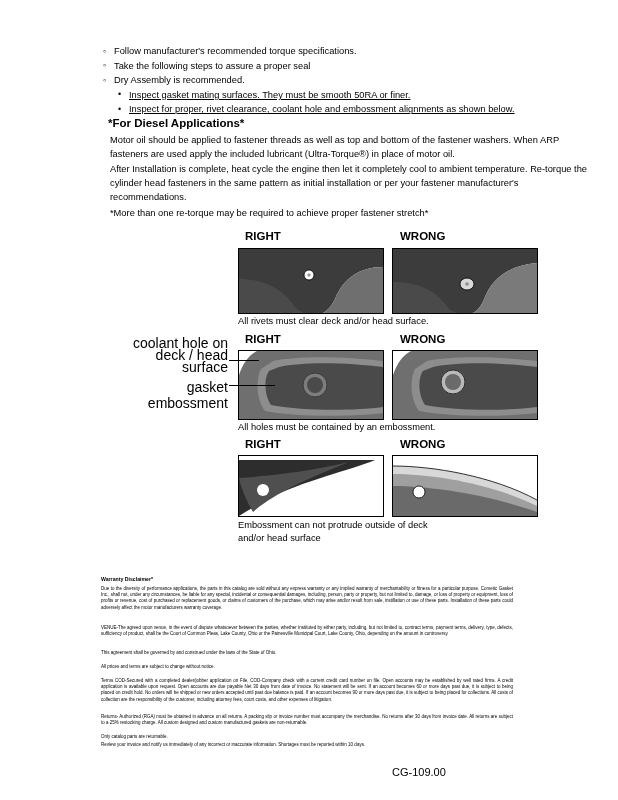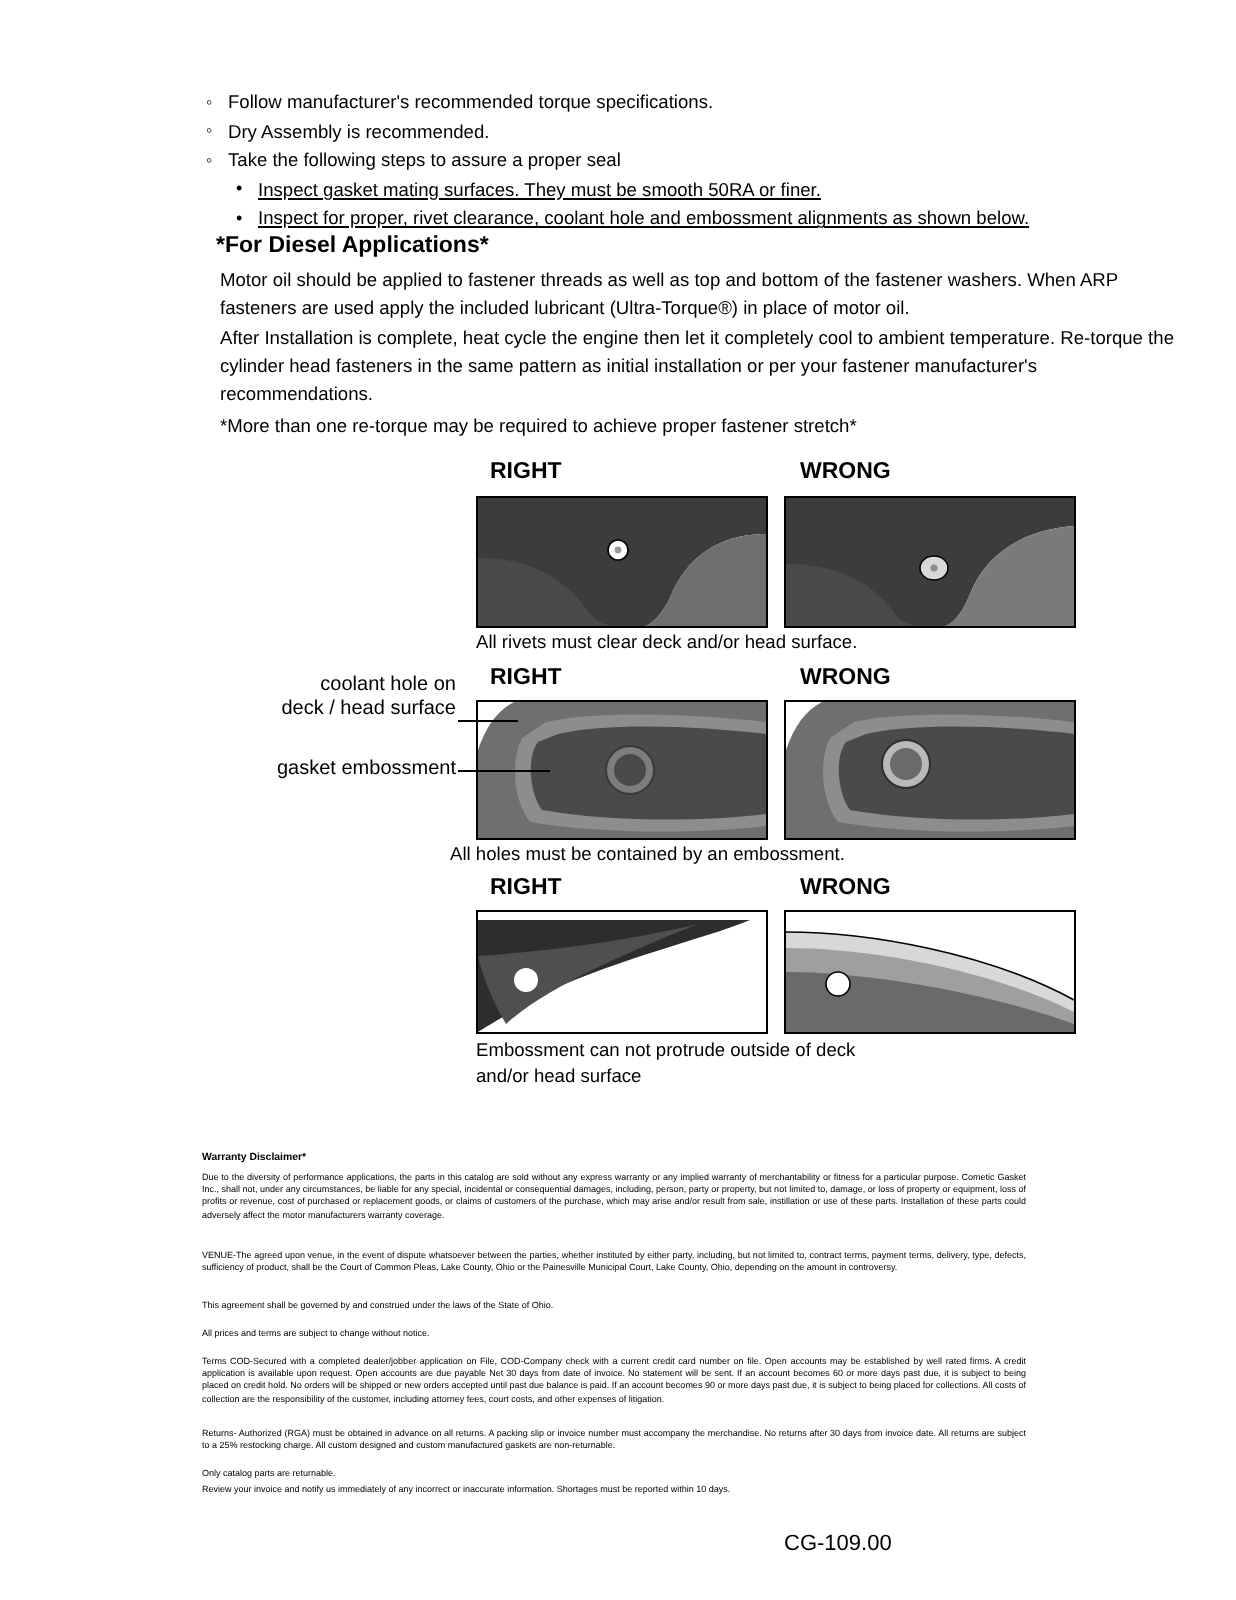--- a/index.html
+++ b/index.html
@@ -94,21 +94,21 @@
     background: #ffffff;
     border: 1px solid #000;
     overflow: hidden;
   }
   .caption {
     position: absolute;
     font-size: 9.3px;
   }
   .callout {
     position: absolute;
-    font-size: 10px;
+    font-size: 14px;
     text-align: right;
   }
   .leader {
     position: absolute;
     background: #000;
     height: 1px;
   }
   
   .warranty-title {
     position: absolute;
@@ -133,22 +133,22 @@
   }
 </style>
 </head>
 <body>
 
 <div class="page">
 
 
   <div class="bullet-list">
     <div class="b1">Follow manufacturer's recommended torque specifications.</div>
+    <div class="b1">Take the following steps to assure a proper seal</div>
     <div class="b1">Dry Assembly is recommended.</div>
-    <div class="b1">Take the following steps to assure a proper seal</div>
     <div class="b2">Inspect gasket mating surfaces.  They must be smooth 50RA or finer.</div>
     <div class="b2">Inspect for proper, rivet clearance, coolant hole and embossment alignments as shown below.</div>
   </div>
 
   <div class="diesel-head">*For Diesel Applications*</div>
   <div class="para" id="para2">After Installation is complete, heat cycle the engine then let it completely cool to ambient temperature. Re-torque the cylinder head fasteners in the same pattern as initial installation or per your fastener manufacturer's recommendations.</div>
   <div class="para" id="para1">Motor oil should be applied to fastener threads as well as top and bottom of the fastener washers. When ARP fasteners are used apply the included lubricant (Ultra-Torque®) in place of motor oil.</div>
   <div class="para" id="para3">*More than one re-torque may be required to achieve proper fastener stretch*</div>
 
   <div class="fig-label" style="left:245px; top:230px; width:110px;">RIGHT</div>
@@ -207,21 +207,21 @@
 
   <div class="callout" style="left:110px; top:337px; width:118px; line-height:12px;">
     <span style="white-space:pre-line;">coolant hole on
 deck / head surface</span>
   </div>
   <div class="leader" style="left:229px; top:360px; width:30px;"></div>
 
   <div class="callout" style="left:114px; top:379px; width:114px;">gasket embossment</div>
   <div class="leader" style="left:229px; top:385px; width:46px;"></div>
 
-  <div class="caption" style="left:225px; top:422px;">All holes must be contained by an embossment.</div>
+  <div class="caption" style="left:238px; top:422px;">All holes must be contained by an embossment.</div>
 
   <div class="fig-label" style="left:245px; top:438px; width:110px;">RIGHT</div>
   <div class="fig-label" style="left:400px; top:438px; width:110px;">WRONG</div>
 
   <div class="panel" style="left:238px; top:455px; width:144px; height:60px;">
     <svg width="144" height="60" viewBox="0 0 144 60">
       <rect x="0" y="0" width="144" height="60" fill="#ffffff"></rect>
       <path d="M0,0 L144,0 C120,10 70,20 30,40 C16,48 6,54 0,60 Z" fill="#ffffff"></path>
       <path d="M0,4 L136,4 C112,14 66,24 26,44 C14,52 6,56 0,60 Z" fill="#2d2d2d"></path>
       <path d="M0,22 C28,20 68,16 110,6 C70,22 34,38 14,56 C8,46 2,32 0,22 Z" fill="#4f4f4f"></path>

